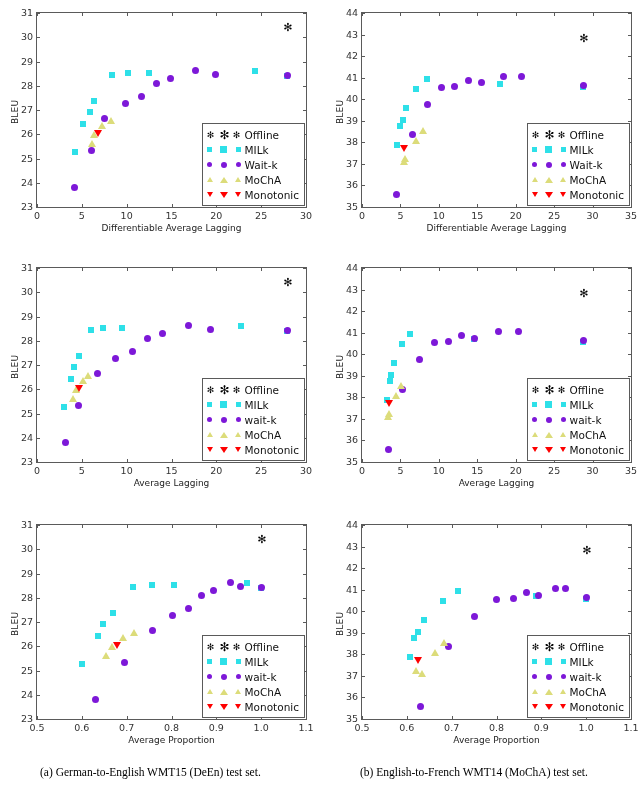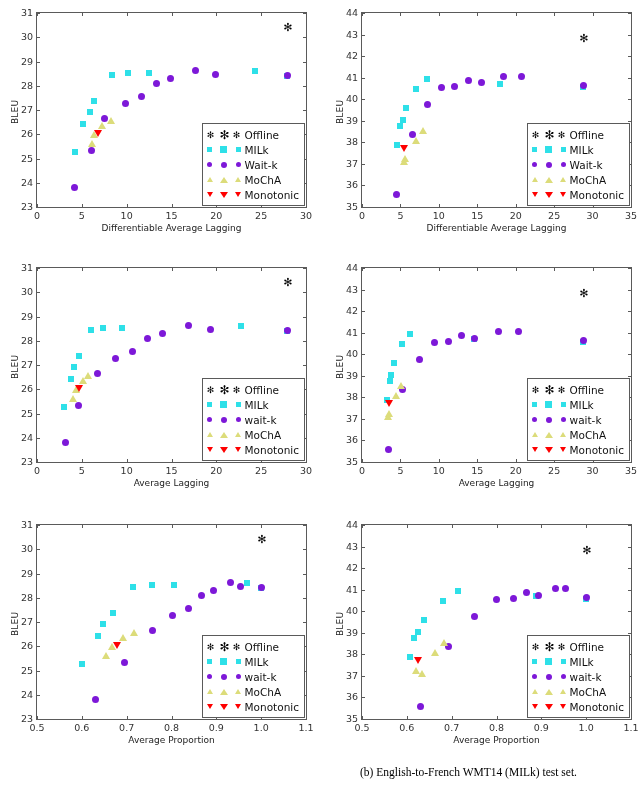--- a/index.html
+++ b/index.html
@@ -767,14 +767,15 @@
         <div class="lrow">
           <span class="lkeys">
             <span class="k m-itri"></span>
             <span class="k m-itri big"></span>
             <span class="k m-itri"></span>
           </span>
           <span class="llabel">Monotonic</span>
         </div>
       </div>
     </div>
-    <div class="caption" style="left: 360px; top: 766px;">(b) English-to-French WMT14 (MILk) test set.</div>
+    <div class="caption" style="left: 40px; top: 766px;">(a) German-to-English WMT15 (DeEn) test set.</div>
+    <div class="caption" style="left: 360px; top: 766px;">(b) English-to-French WMT14 (MoChA) test set.</div>
   </div>
 
 </body></html>

